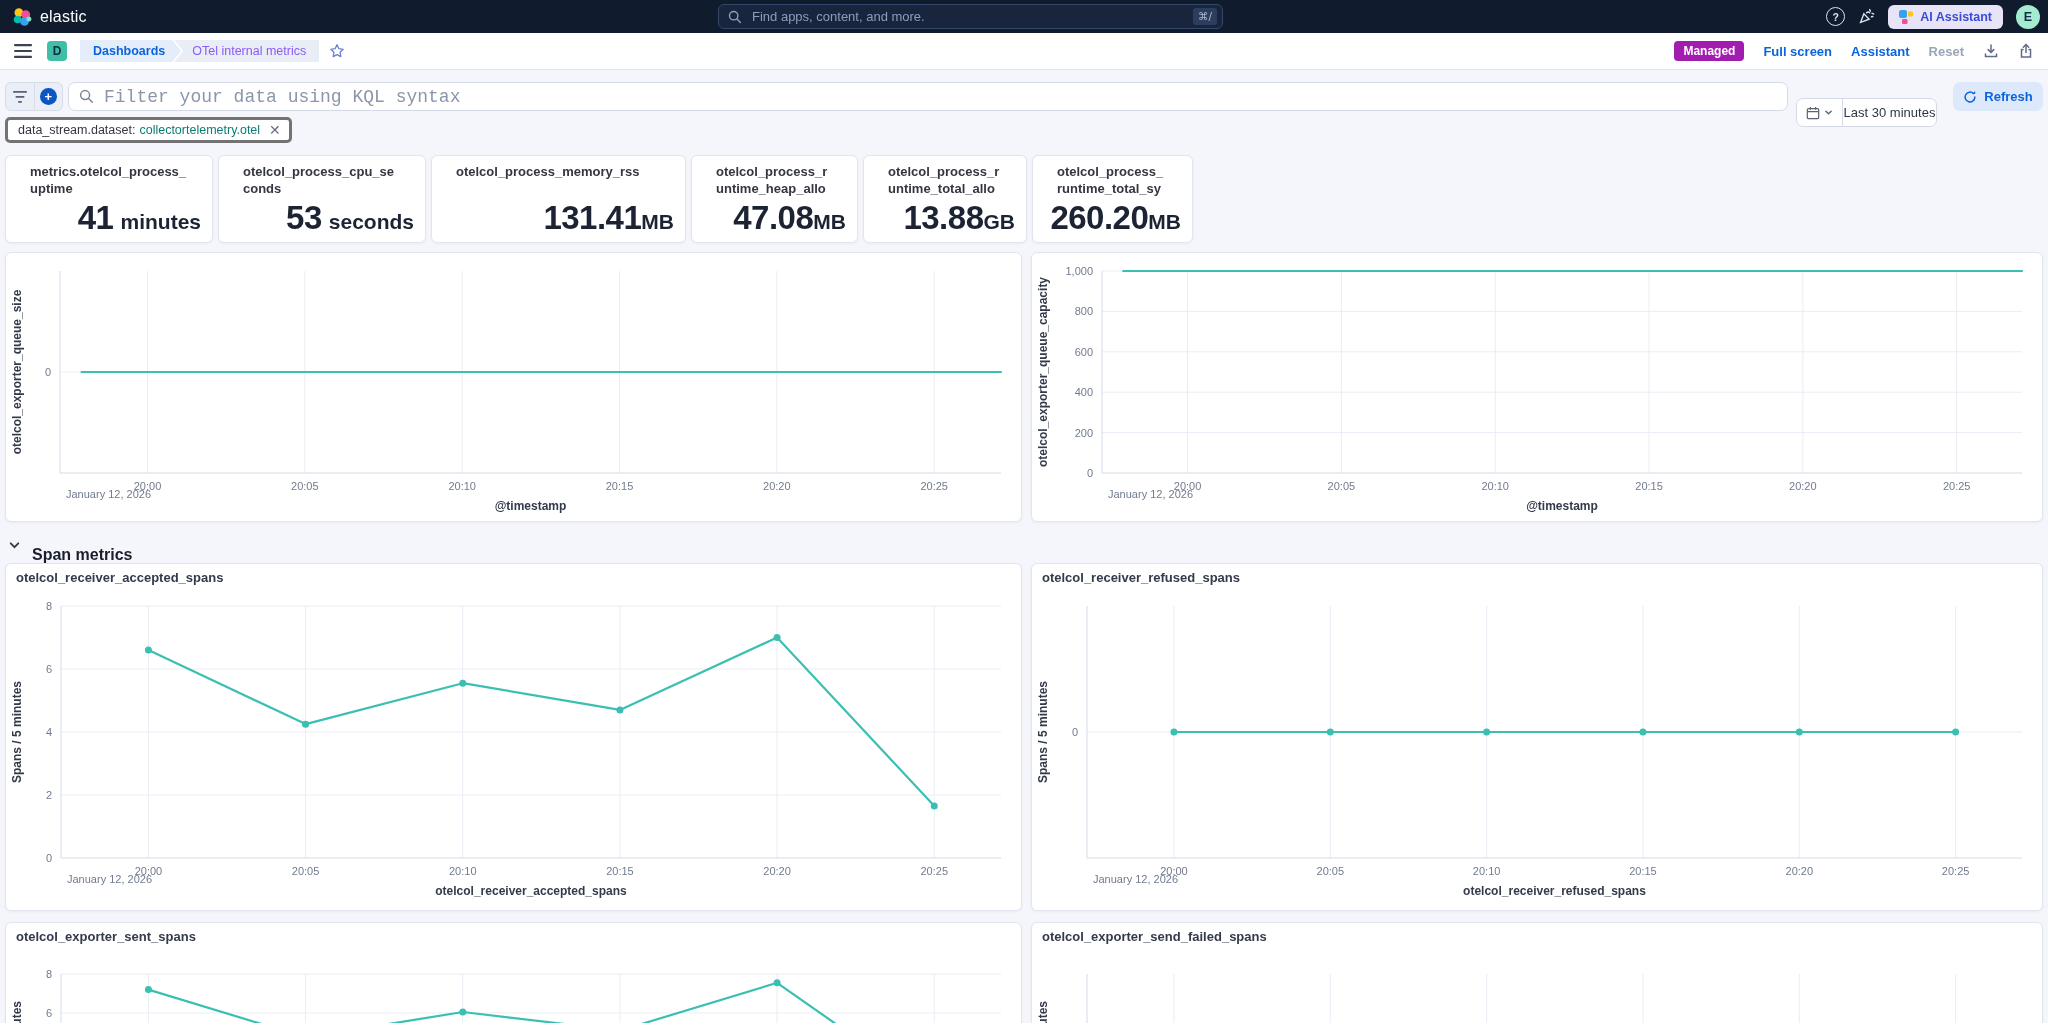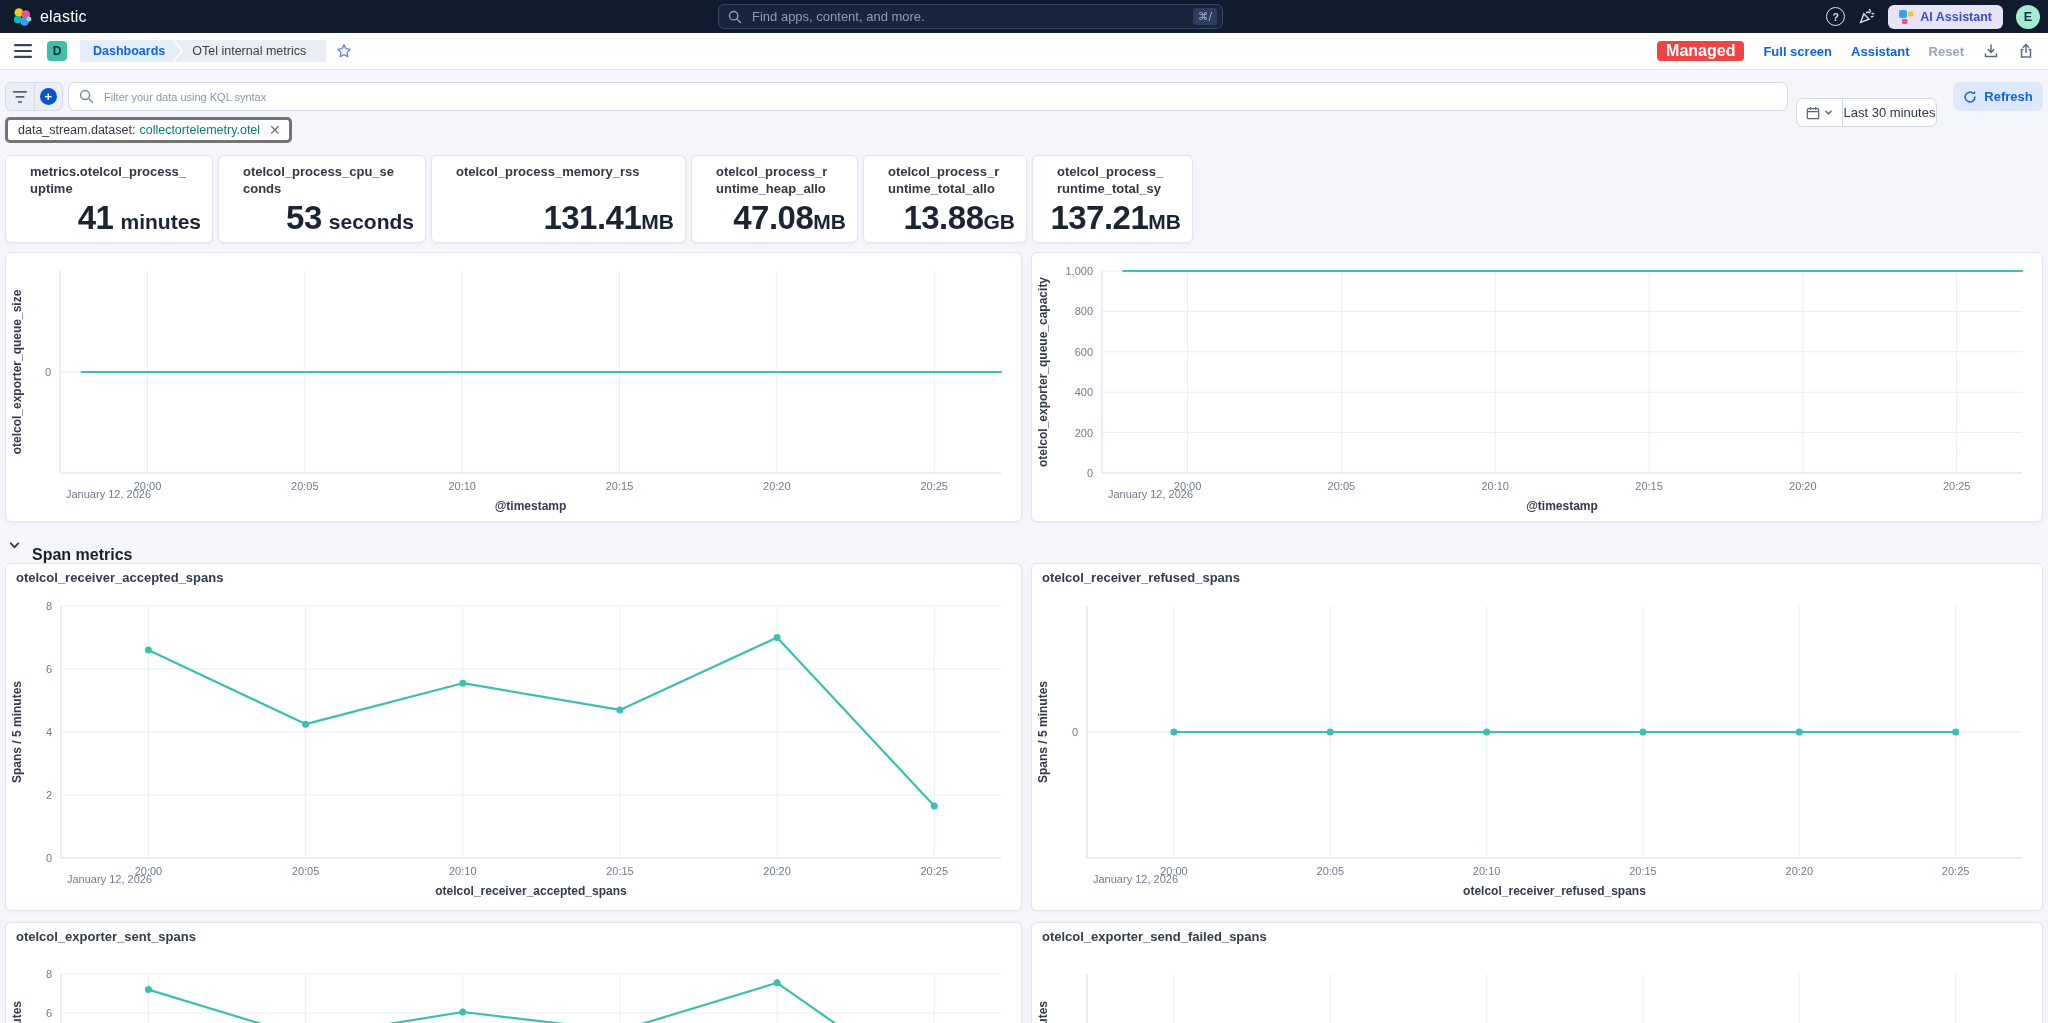--- a/index.html
+++ b/index.html
@@ -16,35 +16,35 @@
   .nav-right{position:absolute;right:8px;top:0;height:33px;display:flex;align-items:center;gap:13px;}
   .help-circle{width:17px;height:17px;border:1.4px solid #dbe2ee;border-radius:50%;color:#dbe2ee;font-size:10.5px;font-weight:700;display:flex;align-items:center;justify-content:center;}
   .ai-btn{display:flex;align-items:center;gap:7px;background:#e7e4f8;border-radius:6px;height:24px;padding:0 11px;color:#3b4bd8;font-weight:700;font-size:12.5px;}
   .avatar{width:24px;height:24px;border-radius:50%;background:#a4ebd0;color:#10304a;font-weight:700;font-size:12.5px;display:flex;align-items:center;justify-content:center;}
 
   
   .toolbar{position:absolute;top:33px;left:0;width:100%;height:37px;background:#ffffff;border-bottom:1px solid #dfe5f0;display:flex;align-items:center;padding:0 14px;box-sizing:border-box;}
   .space-badge{width:20px;height:20px;border-radius:4px;background:#40bfa6;color:#0a2e3f;font-size:12px;font-weight:700;display:flex;align-items:center;justify-content:center;margin-left:15px;}
   .crumbs{display:flex;align-items:center;margin-left:13px;}
   .crumb1{height:22px;display:flex;align-items:center;background:#e4eefb;color:#0b64dd;font-size:12.5px;font-weight:600;padding:0 16px 0 13px;clip-path:polygon(0 0,calc(100% - 9px) 0,100% 50%,calc(100% - 9px) 100%,0 100%);}
-  .crumb2{height:22px;margin-left:-7px;display:flex;align-items:center;background:#e9edf6;color:#404040;font-size:12.5px;padding:0 20px 0 18px;clip-path:polygon(0 0,100% 0,100% 100%,0 100%,9px 50%);}
+  .crumb2{height:22px;margin-left:-7px;display:flex;align-items:center;background:#e9edf6;color:#8b5cf6;font-size:12.5px;padding:0 13px 0 18px;clip-path:polygon(0 0,100% 0,100% 100%,0 100%,9px 50%);}
   .star-btn{margin-left:10px;display:flex;align-items:center;}
   .toolbar-right{margin-left:auto;display:flex;align-items:center;gap:19px;}
-  .managed{background:#ef4444;color:#ffffff;font-size:16px;font-weight:700;height:20px;padding:0 9px;border-radius:4px;display:flex;align-items:center;}
+  .managed{background:#a21caf;color:#ffffff;font-size:12px;font-weight:700;height:20px;padding:0 9px;border-radius:4px;display:flex;align-items:center;}
   .tb-link{color:#0b64dd;font-weight:700;font-size:13px;cursor:pointer;}
   .tb-link.muted{color:#9aa5b8;font-weight:600;}
   .tb-icon{display:flex;align-items:center;}
 
   
   .filter-group{position:absolute;left:5px;top:82px;width:58px;height:29px;background:#e9eef7;border:1px solid #d6dce8;border-radius:6px;display:flex;box-sizing:border-box;overflow:hidden;}
   .fg-cell{flex:1;display:flex;align-items:center;justify-content:center;}
   .fg-cell:first-child{border-right:1px solid #d6dce8;}
   .plus-circle{width:17px;height:17px;border-radius:50%;background:#0b55c6;color:#fff;display:flex;align-items:center;justify-content:center;font-size:13px;font-weight:700;line-height:1;}
   .kql{position:absolute;left:68px;top:82px;width:1720px;height:29px;background:#fff;border:1px solid #d3dae6;border-radius:7px;display:flex;align-items:center;padding:0 10px;box-sizing:border-box;gap:8px;}
-  .kql input{flex:1;border:0;outline:0;font-size:11px;color:#343741;font-family:Liberation Sans, sans-serif;}
+  .kql input{flex:1;border:0;outline:0;font-size:18px;color:#343741;font-family:Liberation Mono, monospace;}
   .kql input::placeholder{color:#8b96aa;}
   .time-group{position:absolute;left:1796px;top:98px;width:141px;height:29px;background:#fff;border:1px solid #d3dae6;border-radius:7px;display:flex;box-sizing:border-box;overflow:hidden;}
   .time-cal{width:45px;border-right:1px solid #d3dae6;display:flex;align-items:center;justify-content:center;gap:4px;}
   .time-text{flex:1;display:flex;align-items:center;justify-content:center;font-size:13px;color:#2e3544;}
   .refresh-btn{position:absolute;left:1953px;top:82px;width:90px;height:29px;background:#dde9fb;border-radius:7px;color:#0b64dd;font-weight:700;font-size:13px;display:flex;align-items:center;justify-content:center;gap:7px;cursor:pointer;}
 
   .filter-pill{position:absolute;left:5px;top:117px;height:26px;background:#fff;border:3px solid #737373;border-radius:5px;display:flex;align-items:center;padding:0 8px 0 10px;font-size:12.5px;gap:4px;box-sizing:border-box;}
   .fp-field{color:#343741;font-weight:400;}
   .fp-value{color:#0b7d72;}
   .fp-close{color:#69707d;font-size:14px;margin-left:5px;line-height:1;cursor:pointer;}
@@ -244,21 +244,21 @@
     <div class="metric-card" style="width:164px;">
       <div class="metric-title">otelcol_process_runtime_total_alloc_bytes</div>
       <div class="metric-value">
           <span class="metric-num">13.88</span>
           <span class="metric-unit">GB</span>
         </div>
     </div>
     <div class="metric-card" style="width:161px;">
       <div class="metric-title">otelcol_process_runtime_total_sys_memo...</div>
       <div class="metric-value">
-          <span class="metric-num">137.21</span>
+          <span class="metric-num">260.20</span>
           <span class="metric-unit">MB</span>
         </div>
     </div>
   </div>
 
   <div class="panel" style="left:5px;top:252px;width:1017px;height:270px;">
     <div class="panel-title"></div>
     <div class="chart-host">
         <svg width="1017" height="270" class="chart-svg">
           <line x1="141.513" x2="141.513" y1="18" y2="220" stroke="#e9edf5"></line>

